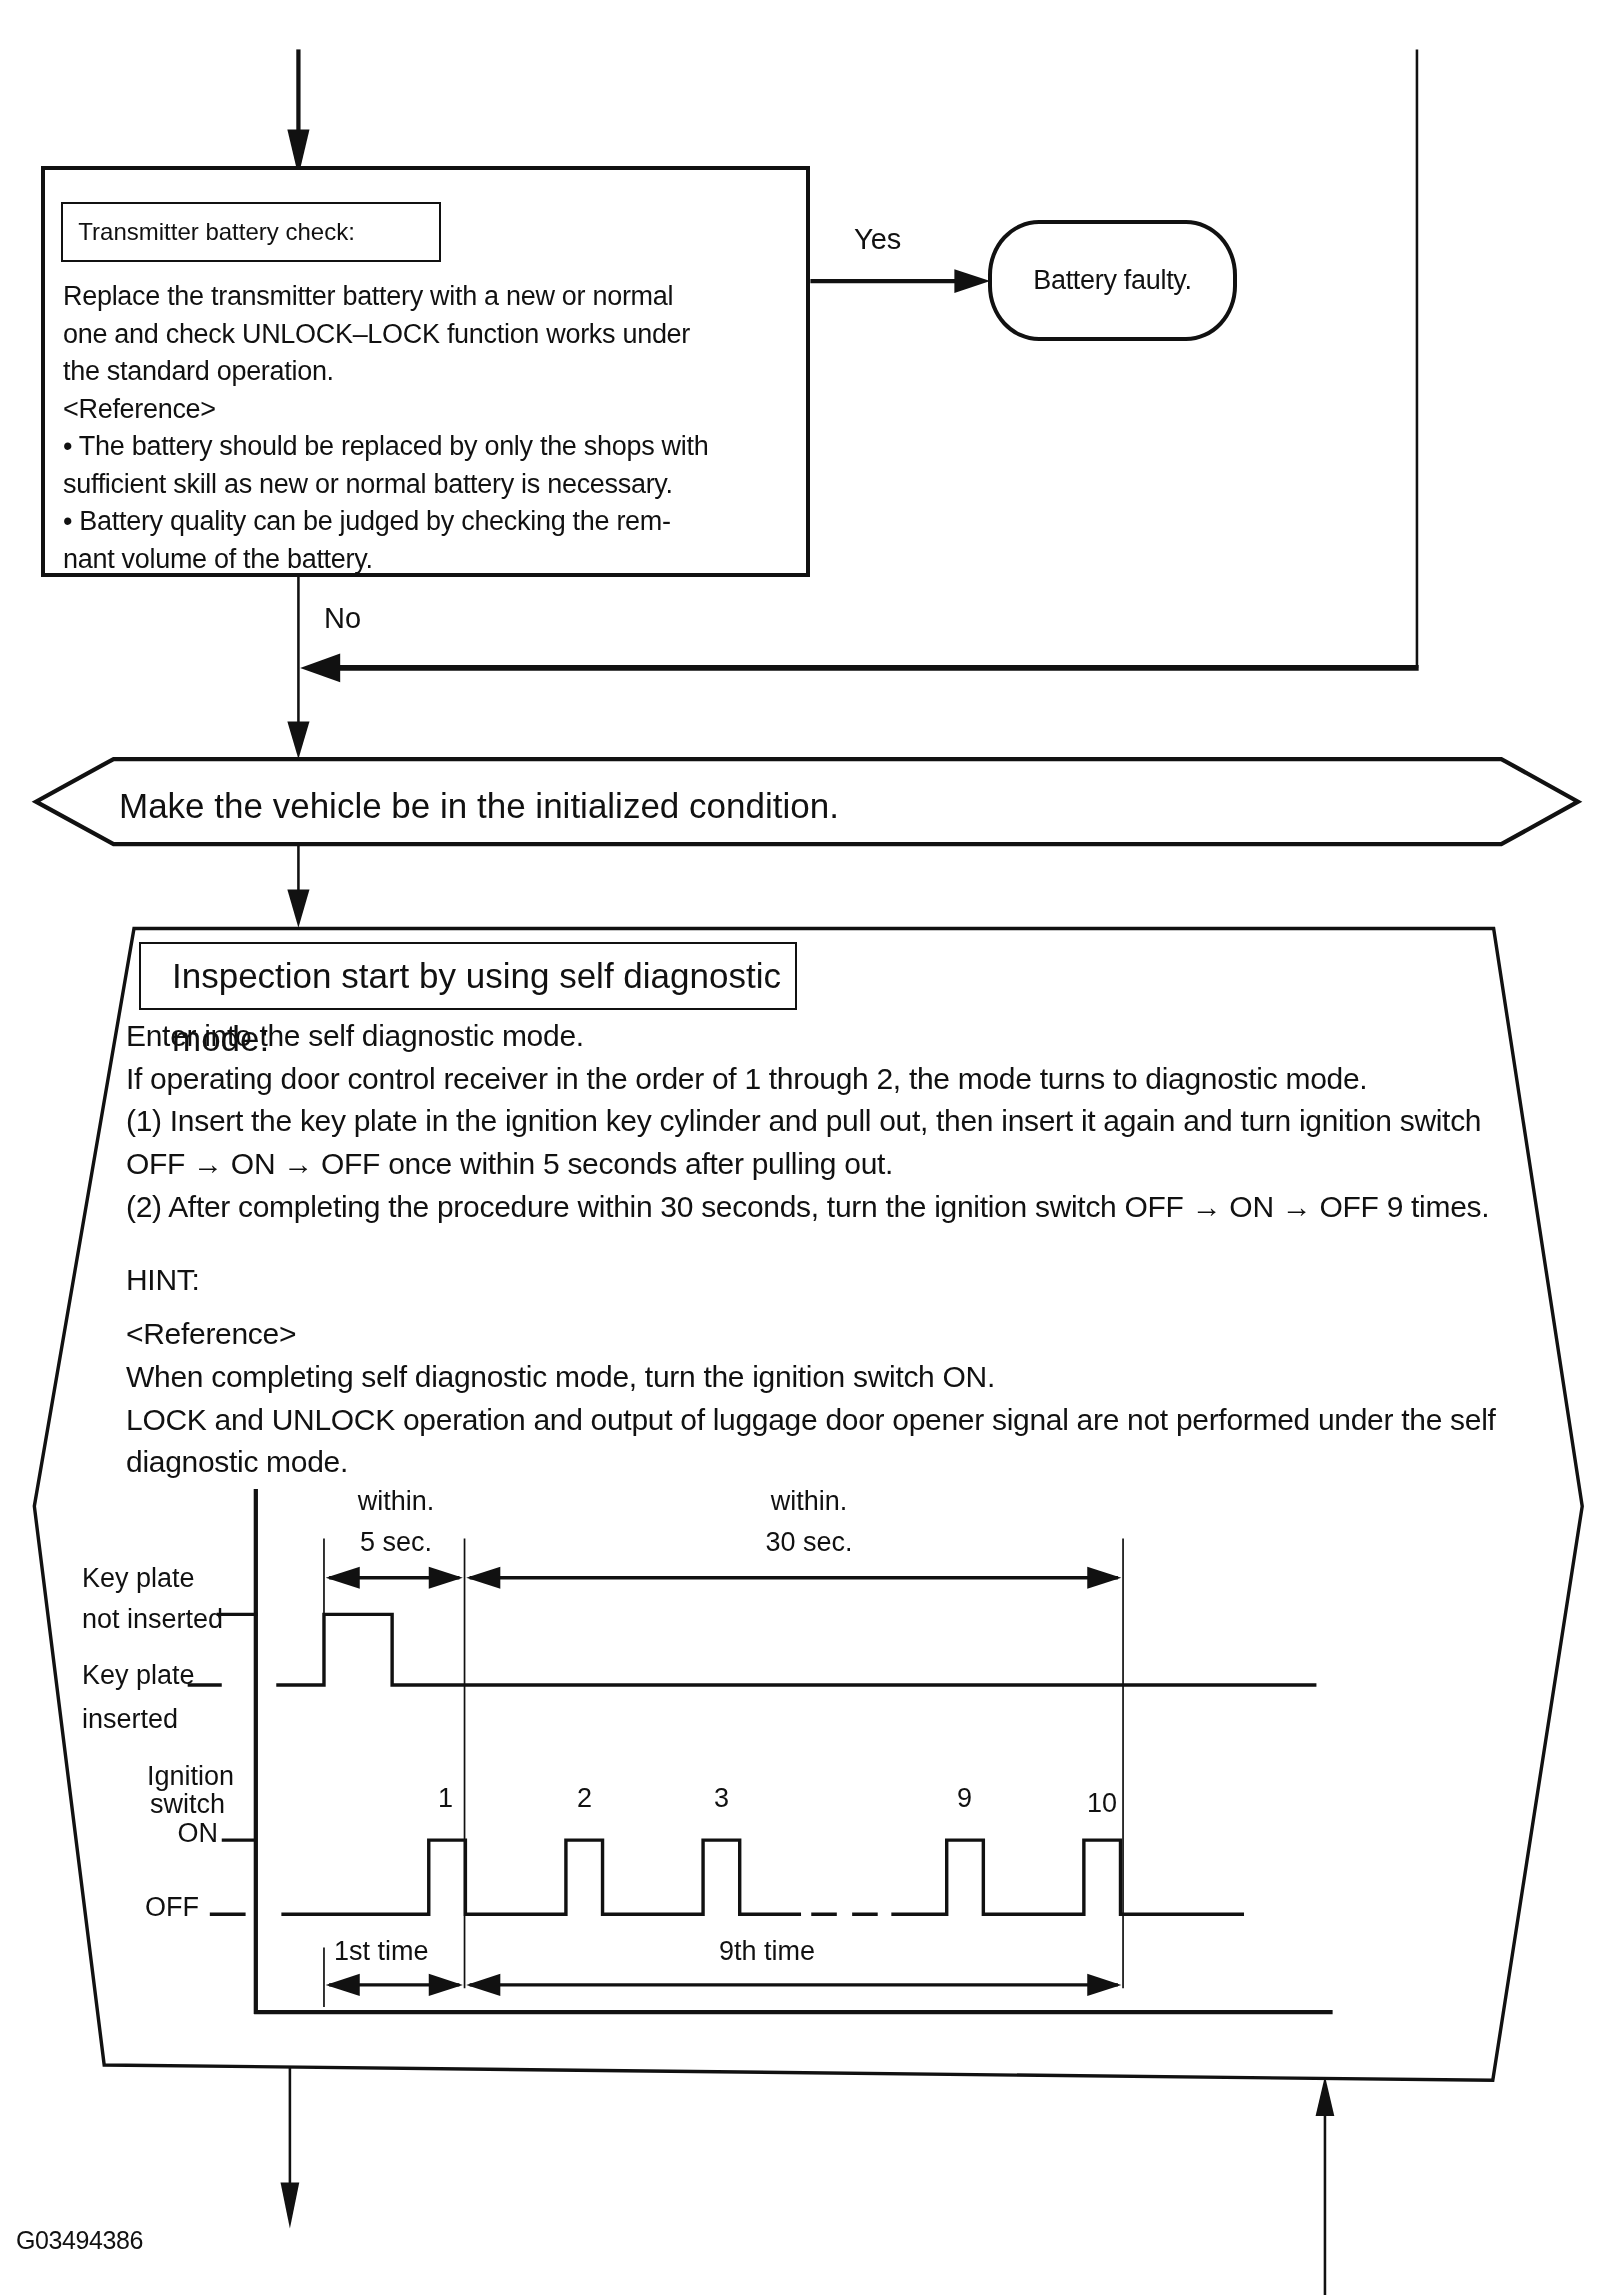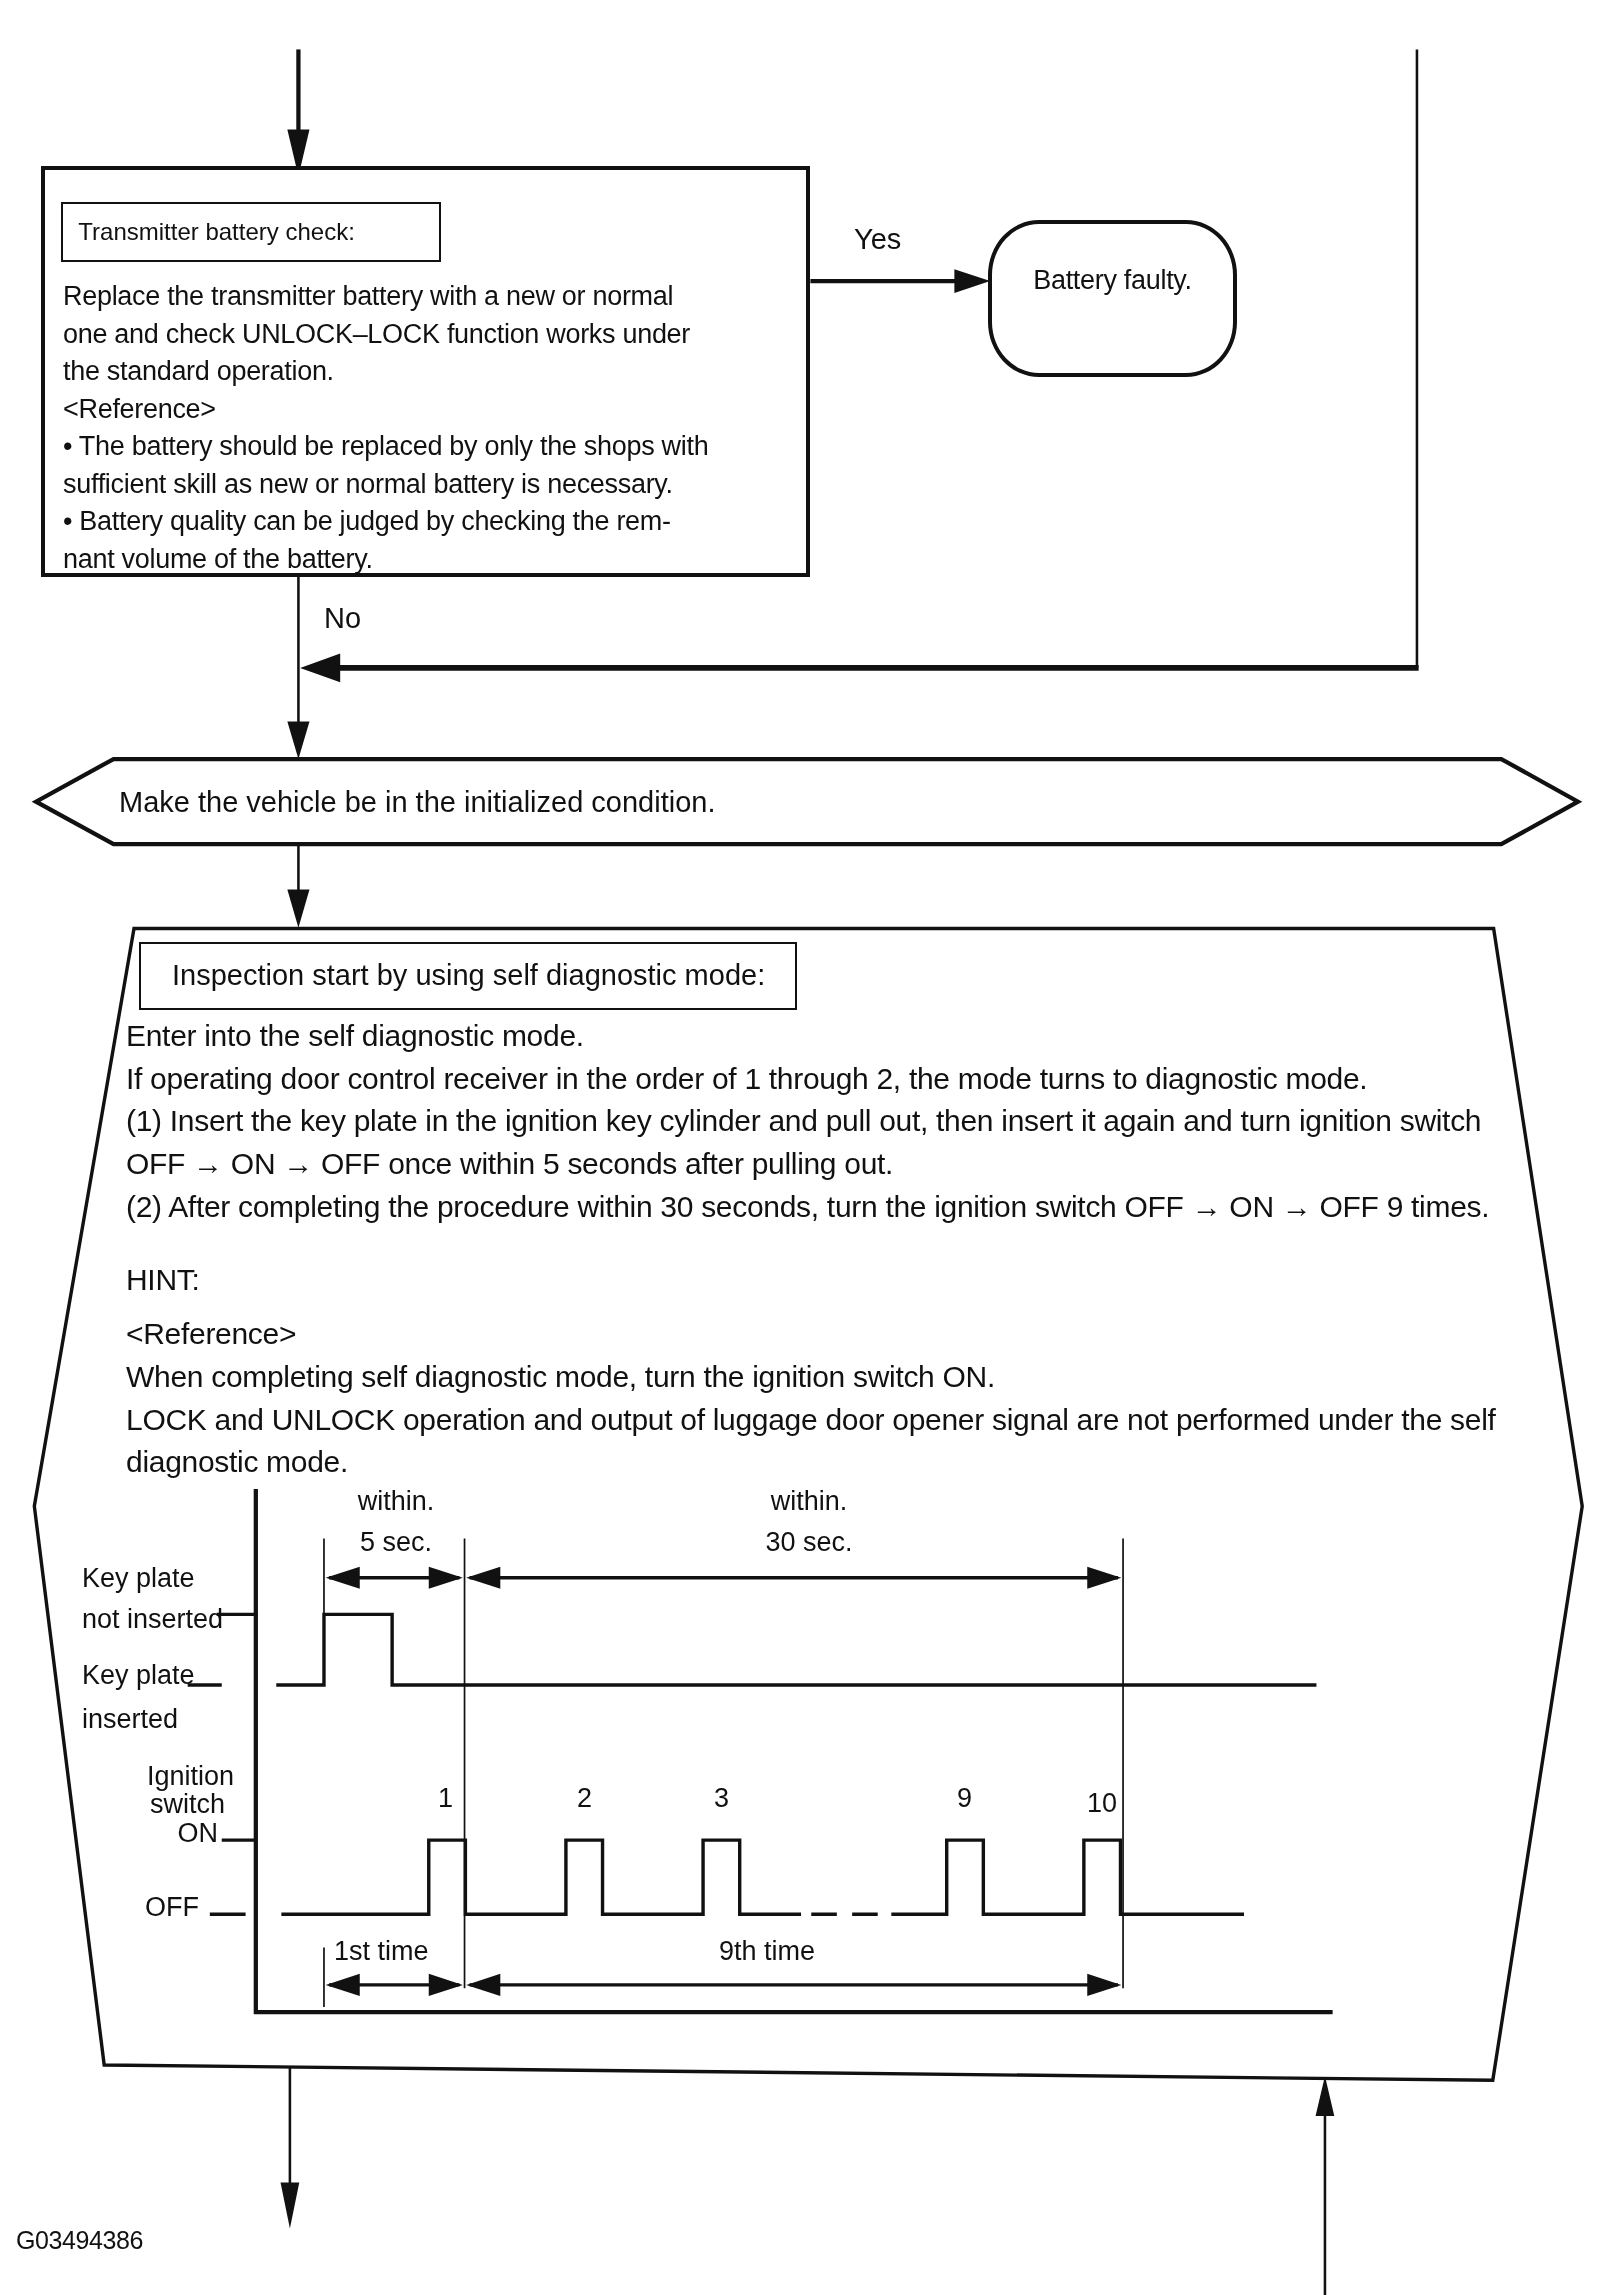--- a/index.html
+++ b/index.html
@@ -6,40 +6,40 @@
   .page {
     position:relative; width:1614px; height:2295px;
     background:#ffffff; overflow:hidden;
     font-family:"Liberation Sans", "DejaVu Sans", sans-serif;
     color:#111111;
   }
   .page svg { position:absolute; left:0; top:0; }
   .abs { position:absolute; white-space:nowrap; }
   .t33 { font-size:24px; }
   .t32 { font-size:27px; letter-spacing:-0.3px; }
-  .t31 { font-size:29px; }
+  .t31 { font-size:35px; }
   .t30 { font-size:30px; letter-spacing:-0.3px; }
   .t34 { font-size:29px; }
   .lbl { font-size:27px; }
   .box1 {
     position:absolute; left:41px; top:166px; width:769px; height:411px;
     border:4.3px solid #111; background:#fff; box-sizing:border-box;
   }
   .titlebox1 {
     position:absolute; left:61px; top:202px; width:380px; height:60px;
     border:2.6px solid #111; background:#fff; box-sizing:border-box;
     line-height:55px; padding-left:15.3px;
   }
   .titlebox2 {
     position:absolute; left:139px; top:942px; width:658px; height:68px;
     border:2.6px solid #111; background:#fff; box-sizing:border-box;
     line-height:63px; padding-left:31px;
   }
   .terminal {
-    position:absolute; left:988px; top:220px; width:249px; height:157px;
+    position:absolute; left:988px; top:220px; width:249px; height:121px;
     border:4.3px solid #111; border-radius:51px / 55px; background:#fff;
     box-sizing:border-box; text-align:center; line-height:112px;
   }
   .figid { font-size:25px; letter-spacing:-0.4px; }
 </style>
 </head>
 <body>
 
 <div class="page">
 

